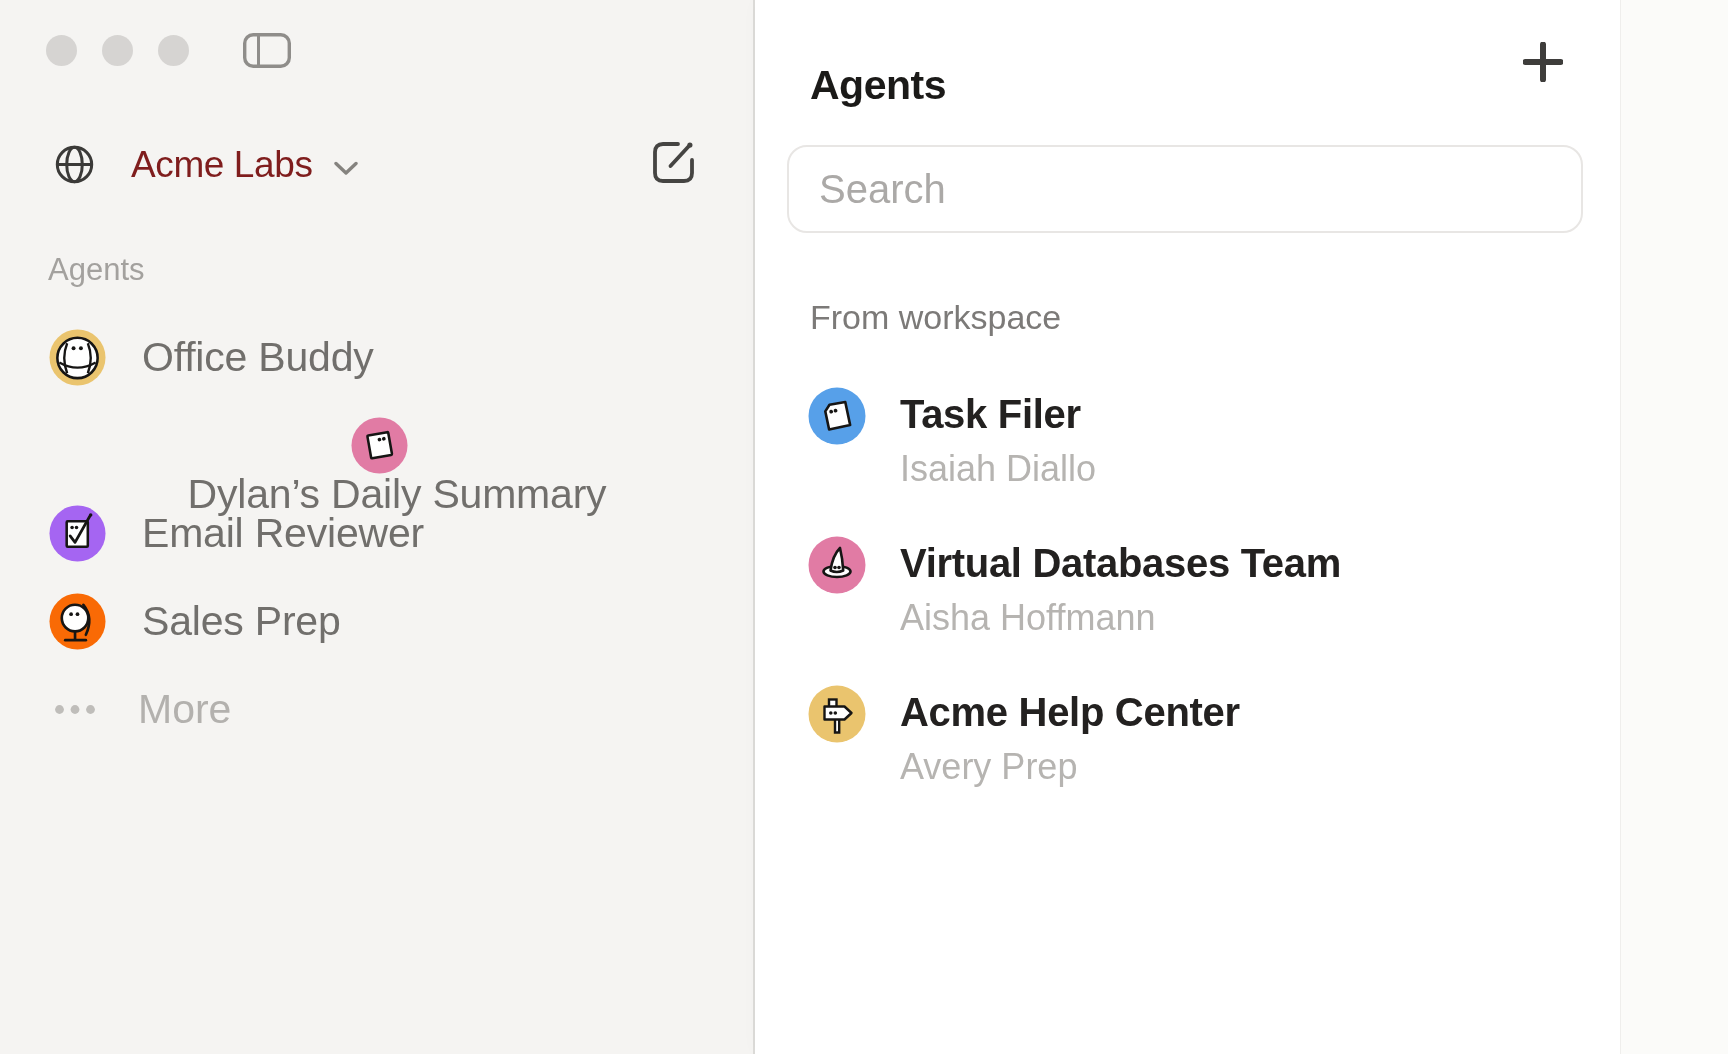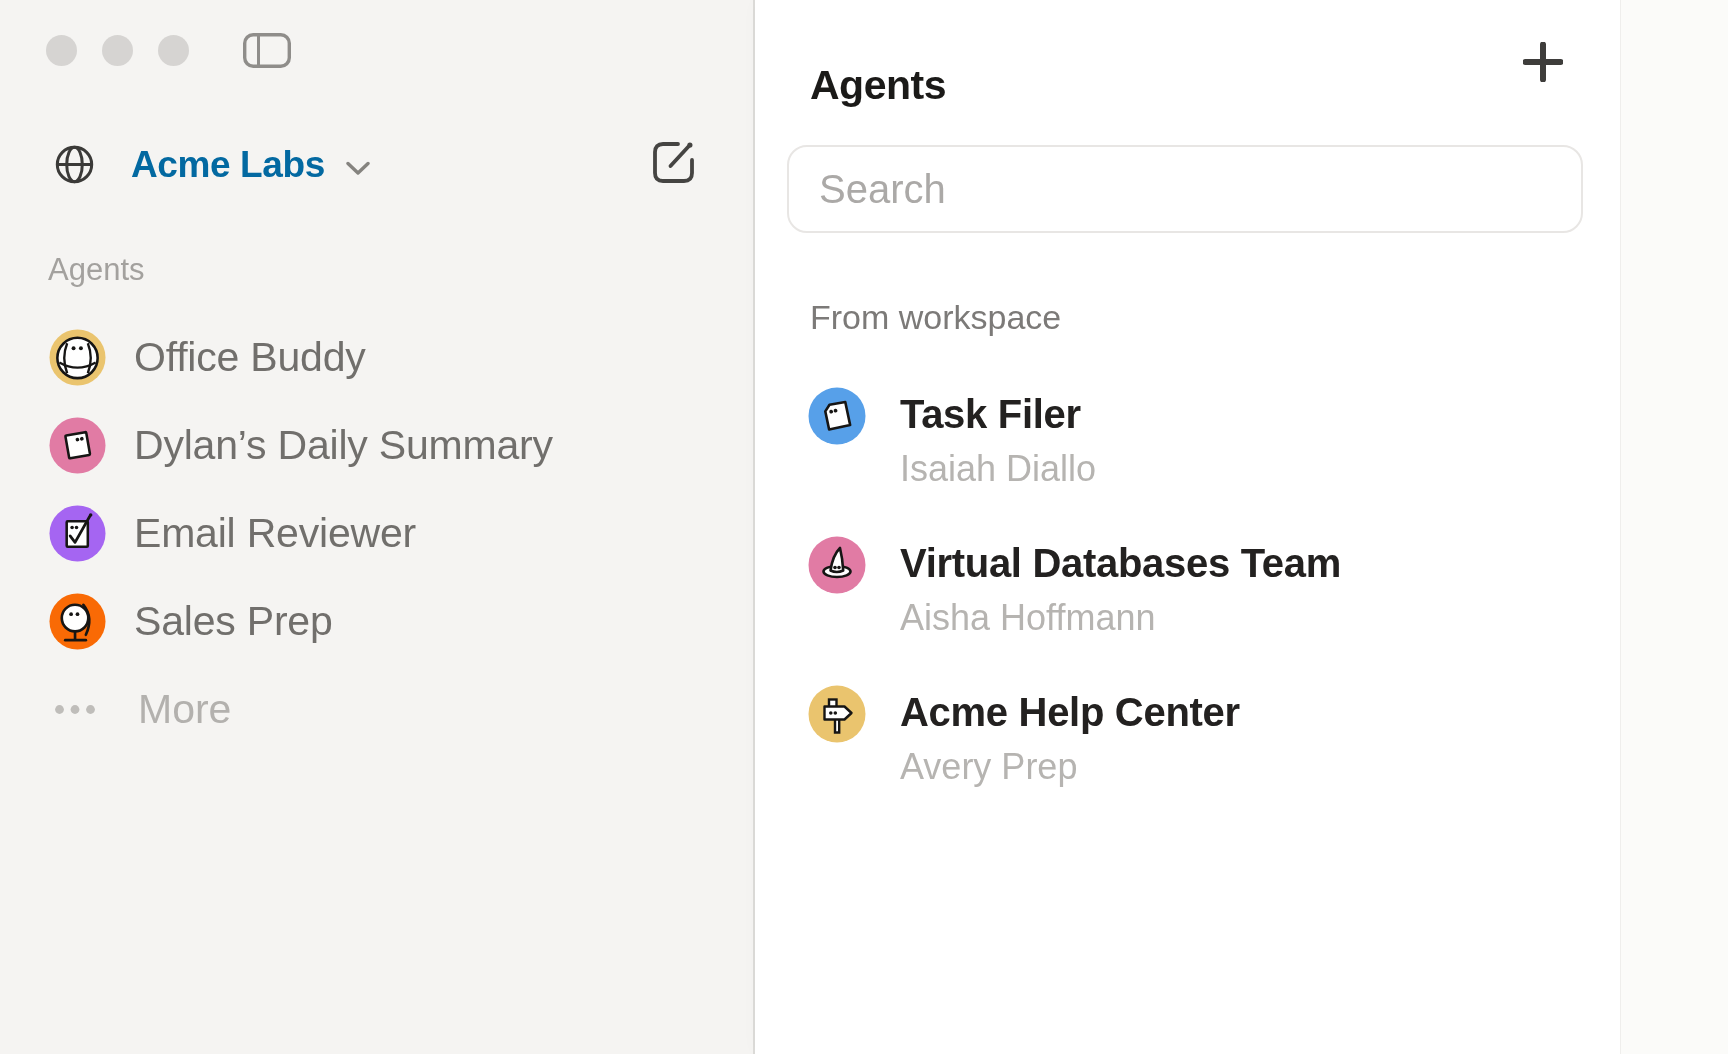--- a/index.html
+++ b/index.html
@@ -11,28 +11,28 @@
   }
   
   .sidebar{
     position:absolute;left:0;top:0;width:755px;height:1054px;
     background:#f5f4f2;border-right:2px solid #dcdbd8;
   }
   .traffic{position:absolute;left:46px;top:35px;display:flex;gap:25px;}
   .traffic span{width:31px;height:31px;border-radius:50%;background:#d6d4d2;display:block;}
   .toggle-btn{position:absolute;left:243px;top:33px;width:48px;height:35px;padding:0;border:none;background:transparent;}
   .ws-row{position:absolute;left:54px;top:142px;height:45px;display:flex;align-items:center;}
-  .ws-name{font-size:37px;font-weight:700;color:#0369a1;letter-spacing:-0.4px;margin-left:36px;line-height:1;}
+  .ws-name{font-size:37px;font-weight:400;color:#7f1d1d;letter-spacing:-0.4px;margin-left:36px;line-height:1;}
   .ws-chevron{margin-left:21px;margin-top:7px;}
   .compose-btn{position:absolute;left:650px;top:139px;width:47px;height:47px;padding:0;border:none;background:transparent;}
   .side-label{position:absolute;left:48px;top:254px;font-size:31px;color:#a3a19e;line-height:1;}
   .side-item{position:absolute;left:49px;width:660px;height:57px;display:flex;align-items:center;cursor:pointer;}
   .side-item .avatar{width:57px;height:57px;flex:0 0 57px;}
-  .side-item .s-label{margin-left:28px;font-size:41px;color:#716f6c;line-height:1;letter-spacing:-0.2px;white-space:nowrap;}
-  .side-item.it0{top:329px;} .side-item.it1{top:417px;}
+  .side-item .s-label{margin-left:36px;font-size:41px;color:#716f6c;line-height:1;letter-spacing:-0.2px;white-space:nowrap;}
+  .side-item.it0{top:329px;} .side-item.it1{top:417px;flex-direction:column;}
   .side-item.it2{top:505px;} .side-item.it3{top:593px;text-align:right;}
   .side-more{position:absolute;left:49px;top:681px;width:400px;height:57px;display:flex;align-items:center;cursor:pointer;gap:9px;}
   .side-more .dots{margin-left:6px;}
   .side-more .s-label{margin-left:34px;font-size:41px;color:#b3b1ae;line-height:1;}
   
   .panel{
     position:absolute;left:755px;top:0;width:865px;height:1054px;background:#ffffff;
     box-shadow:10px 0 26px rgba(40,38,35,0.05);
   }
   .p-title{position:absolute;left:55px;top:38px;font-size:41px;font-weight:700;color:#1b1a18;letter-spacing:-0.5px;line-height:1;}

